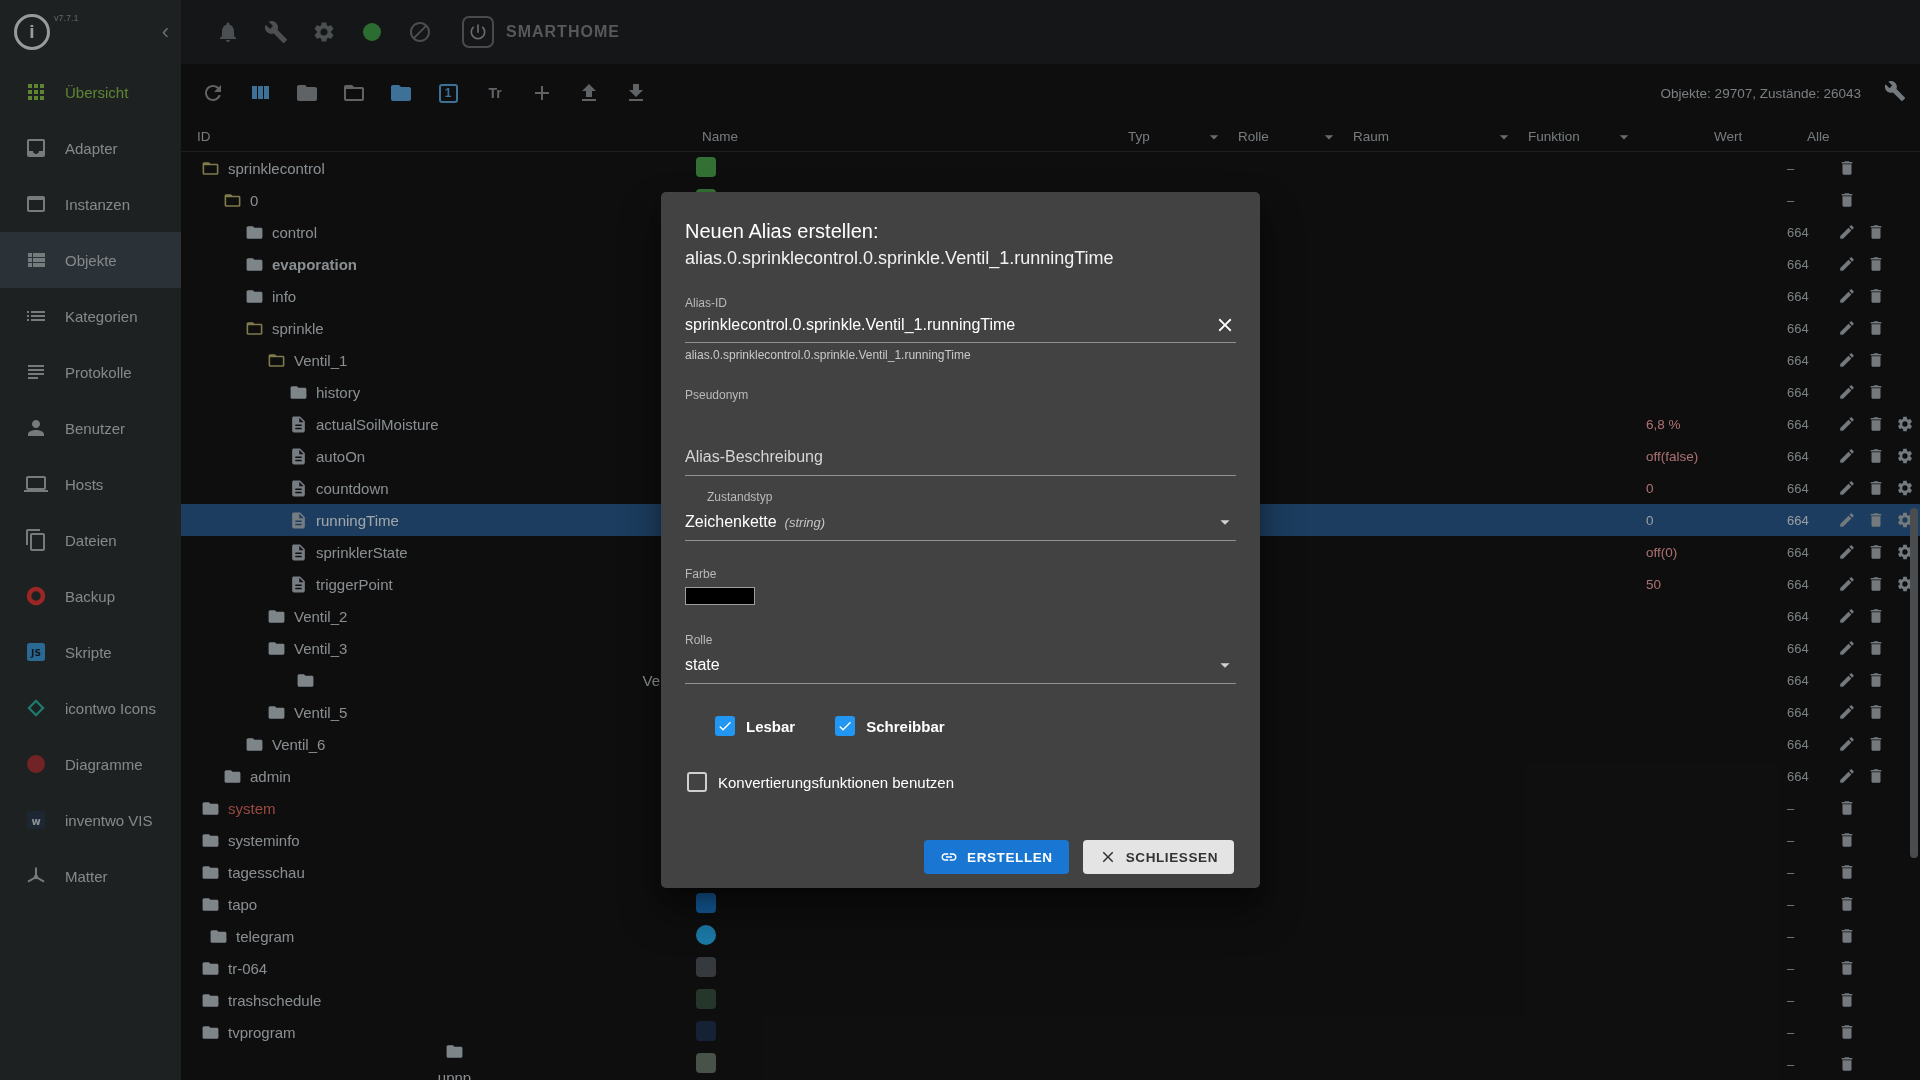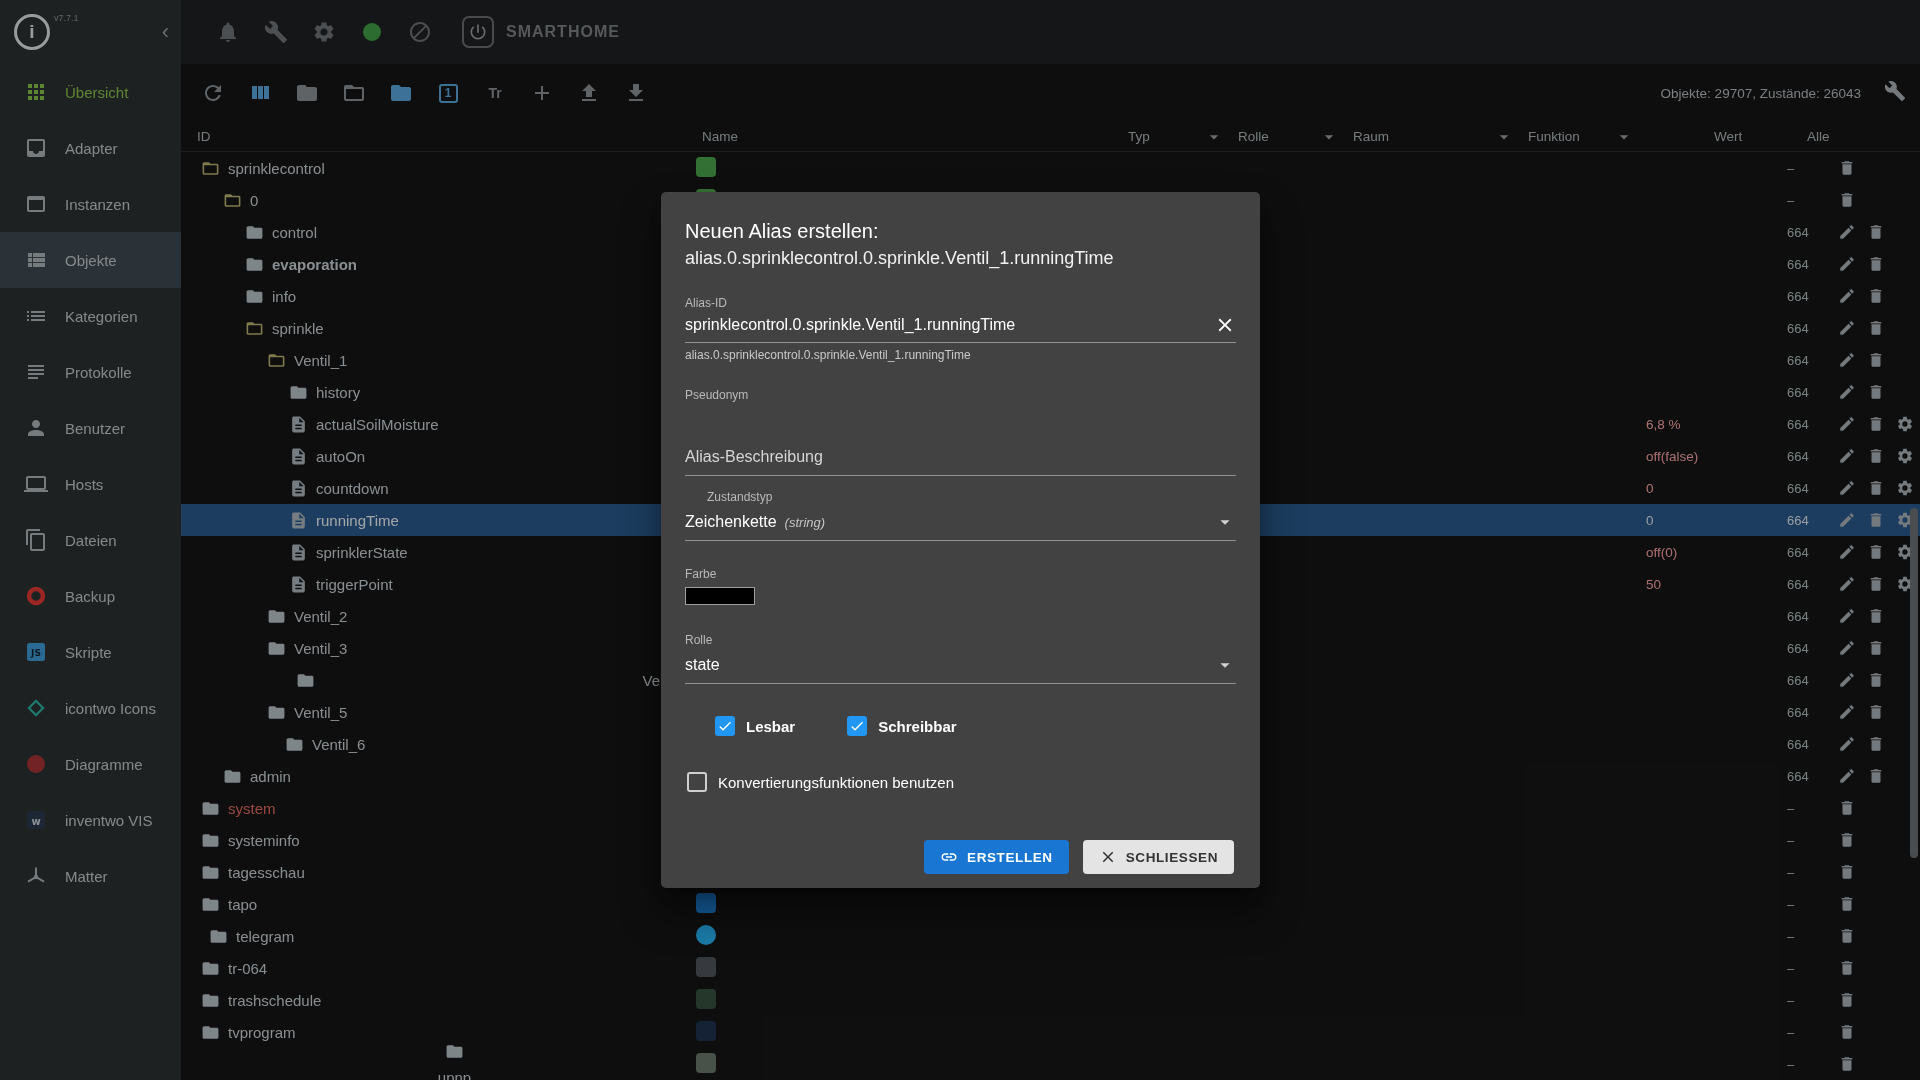--- a/index.html
+++ b/index.html
@@ -75,21 +75,21 @@
   .input-row{display:flex;align-items:center;border-bottom:1px solid #909090;padding:4px 0 6px}
   .input-row input{flex:1;background:transparent;border:none;outline:none;color:#fff;font-size:16px;font-family:inherit}
   .clear-btn{width:22px;height:22px;color:#fff;cursor:pointer}
   .helper{font-size:12px;color:#c9c9c9;margin-top:5px}
   .empty-field{font-size:16px;color:#d6d6d6;border-bottom:1px solid #909090;padding:4px 0 9px;margin-top:42px}
   .select-row{display:flex;align-items:center;border-bottom:1px solid #909090;padding:7px 0;cursor:pointer}
   .select-val{font-size:16px;color:#fff}
   .select-suffix{font-size:13px;font-style:italic;color:#c4c4c4;margin-left:8px}
   .select-row .caret{margin-left:auto;width:22px;height:22px;color:#d2d2d2}
   .swatch{width:70px;height:18px;border:1px solid #9e9e9e;margin-top:6px;cursor:pointer}
-  .cbx-row{display:flex;align-items:flex-start;gap:52px}
+  .cbx-row{display:flex;align-items:flex-start;gap:40px}
   .cbx-item{display:flex;align-items:center;gap:11px;cursor:pointer}
   .cbx{width:20px;height:20px;border-radius:3px;flex:none}
   .cbx.checked{background:#2196f3;display:flex;align-items:center;justify-content:center;color:#fff}
   .cbx.checked .icon,.cbx.checked svg{width:16px;height:16px}
   .cbx.unchecked{border:2px solid #cfcfcf}
   .cbx-label{font-size:15px;font-weight:bold;color:#fff}
   .cbx-label.reg{font-weight:normal}
   .row1{margin:32px 0 0 30px}
   .row2{margin:36px 0 0 2px}
   .dlg-buttons{display:flex;justify-content:flex-end;gap:14px;margin-top:48px;padding-right:2px}
@@ -922,21 +922,21 @@
               </svg>
             </span>
             <span class="icon">
               <svg viewBox="0 0 24 24" fill="currentColor">
                 <path d="M6 19c0 1.1.9 2 2 2h8c1.1 0 2-.9 2-2V7H6v12zM19 4h-3.5l-1-1h-5l-1 1H5v2h14V4z"></path>
               </svg>
             </span>
           </div>
         </div>
         <div class="row grid">
-          <div class="cell cell-id" style="padding-left: 104px;">
+          <div class="cell cell-id" style="padding-left: 64px;">
             <span class="icon c-folder">
               <svg viewBox="0 0 24 24" fill="currentColor">
                 <path d="M10 4H4c-1.1 0-2 .9-2 2v12c0 1.1.9 2 2 2h16c1.1 0 2-.9 2-2V8c0-1.1-.9-2-2-2h-8l-2-2z"></path>
               </svg>
             </span>
             <span>Ventil_6</span>
           </div>
           <div class="cell"></div>
           <div class="cell"></div>
           <div class="cell"></div>

